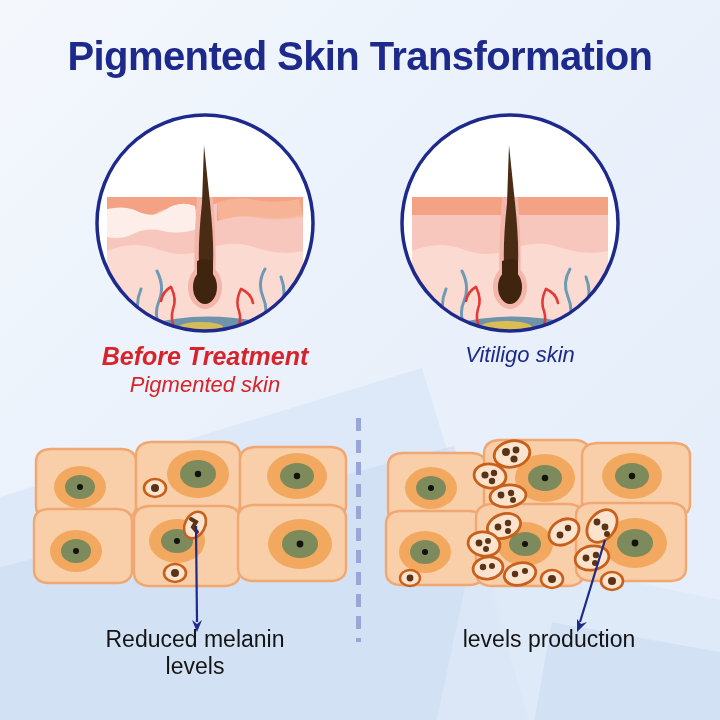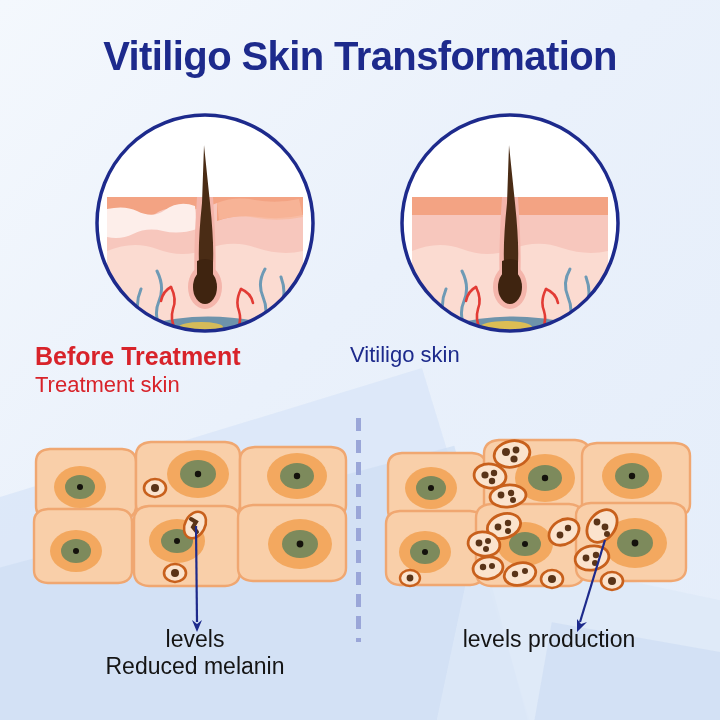--- a/index.html
+++ b/index.html
@@ -76,22 +76,23 @@
     position: absolute;
     width: 224px;
     height: 224px;
   }
   .circle-panel.left  { left: 93px;  top: 111px; }
   .circle-panel.right { left: 398px; top: 111px; }
 
   .caption {
     position: absolute;
     width: 340px;
-    text-align: left;
+    text-align: center;
     line-height: 1.18;
+    font-style: italic;
   }
   .caption.left  { left: 35px;  top: 342px; }
   .caption.right { left: 350px; top: 342px; }
   .caption .head {
     display: block;
     font-size: 25px;
     font-weight: bold;
   }
   .caption .sub {
     display: block;
@@ -143,21 +144,21 @@
 </head>
 <body>
 
 <div class="poster">
 
   <div class="swoosh swoosh-a"></div>
   <div class="swoosh swoosh-b"></div>
   <div class="swoosh swoosh-c"></div>
   <div class="swoosh swoosh-d"></div>
 
-  <div class="title">Vitiligo Skin Transformation</div>
+  <div class="title">Pigmented Skin Transformation</div>
 
   <div class="circle-panel left">
     <svg width="224" height="224" viewBox="0 0 224 224">
       <defs>
         <clipPath id="clipL">
             <circle cx="112" cy="112" r="108"></circle>
           </clipPath>
       </defs>
       <circle cx="112" cy="112" r="108" fill="#ffffff"></circle>
       <g clip-path="url(#clipL)">
@@ -233,21 +234,21 @@
         <path d="M111 34 L117 92 q4 38 3 60 l-14 0 q-1 -22 3 -60 Z" fill="#4a2c15"></path>
         <ellipse cx="112" cy="176" rx="12" ry="17" fill="#3f2410"></ellipse>
         <path d="M104 150 q8 -4 16 0 l0 18 l-16 0 Z" fill="#3f2410"></path>
       </g>
       <circle cx="112" cy="112" r="108" fill="none" stroke="#1d2a8c" stroke-width="3.5"></circle>
     </svg>
   </div>
 
   <div class="caption left">
     <span class="head">Before Treatment</span>
-    <span class="sub">Treatment skin</span>
+    <span class="sub">Pigmented skin</span>
   </div>
 
   <div class="caption right">
     <span class="sub">Vitiligo skin</span>
   </div>
 
   <div class="divider"></div>
 
   <div class="cells-panel left">
     <svg width="330" height="180" viewBox="0 0 330 180">
@@ -430,21 +431,21 @@
   <svg class="arrow-layer" viewBox="0 0 720 720">
     <g stroke="#1d2a8c" stroke-width="2.2" fill="none">
       <path d="M196 526 L197 622"></path>
       <path d="M605 540 L580 622"></path>
     </g>
     <path d="M197 632 l-5 -12 l5 4 l5 -4 Z" fill="#1d2a8c"></path>
     <path d="M577 632 l0 -13 l4 5 l6 -2 Z" fill="#1d2a8c"></path>
   </svg>
 
   <div class="foot left">
+    <div>Reduced melanin</div>
     <div>levels</div>
-    <div>Reduced melanin</div>
   </div>
 
   <div class="foot right">
     <div>levels production</div>
   </div>
 
 </div>
 
 </body></html>

